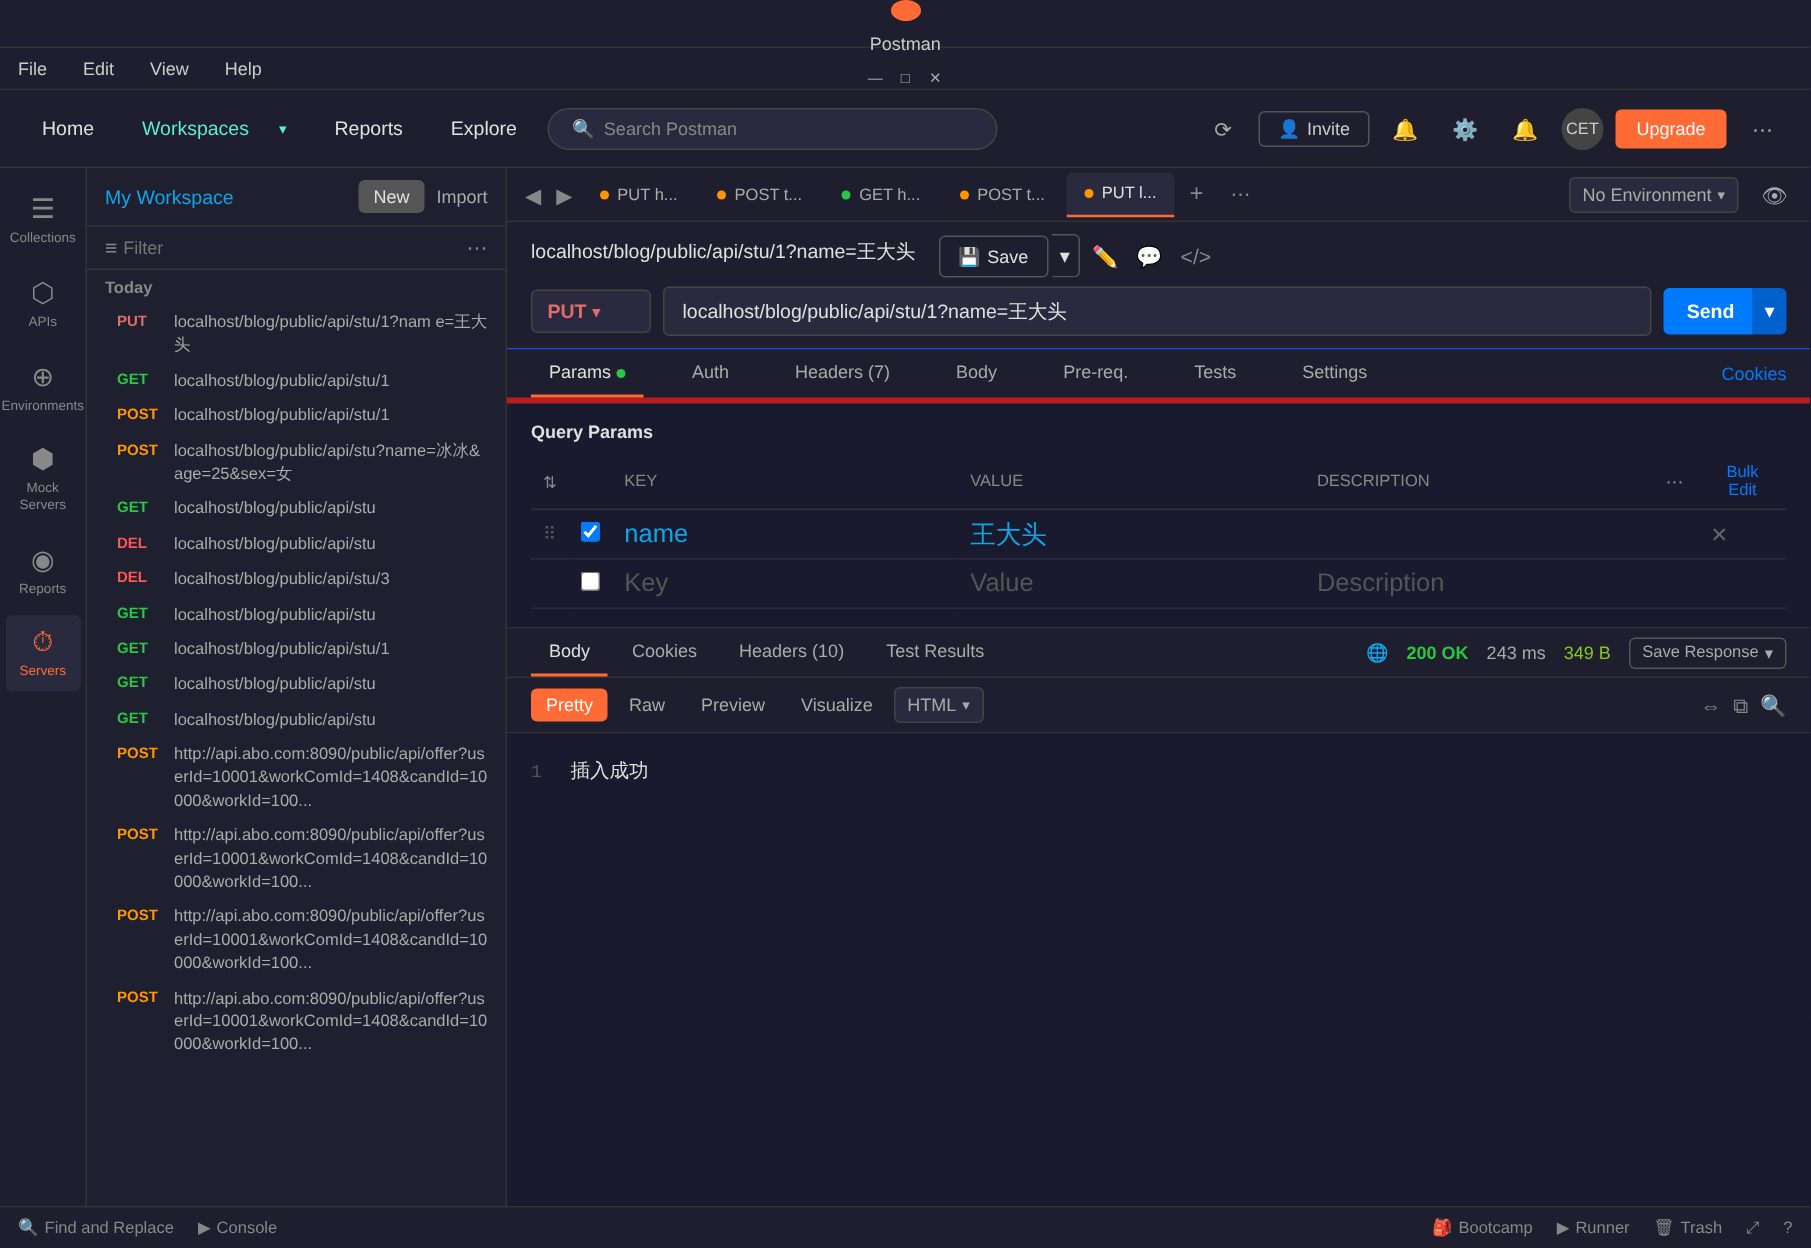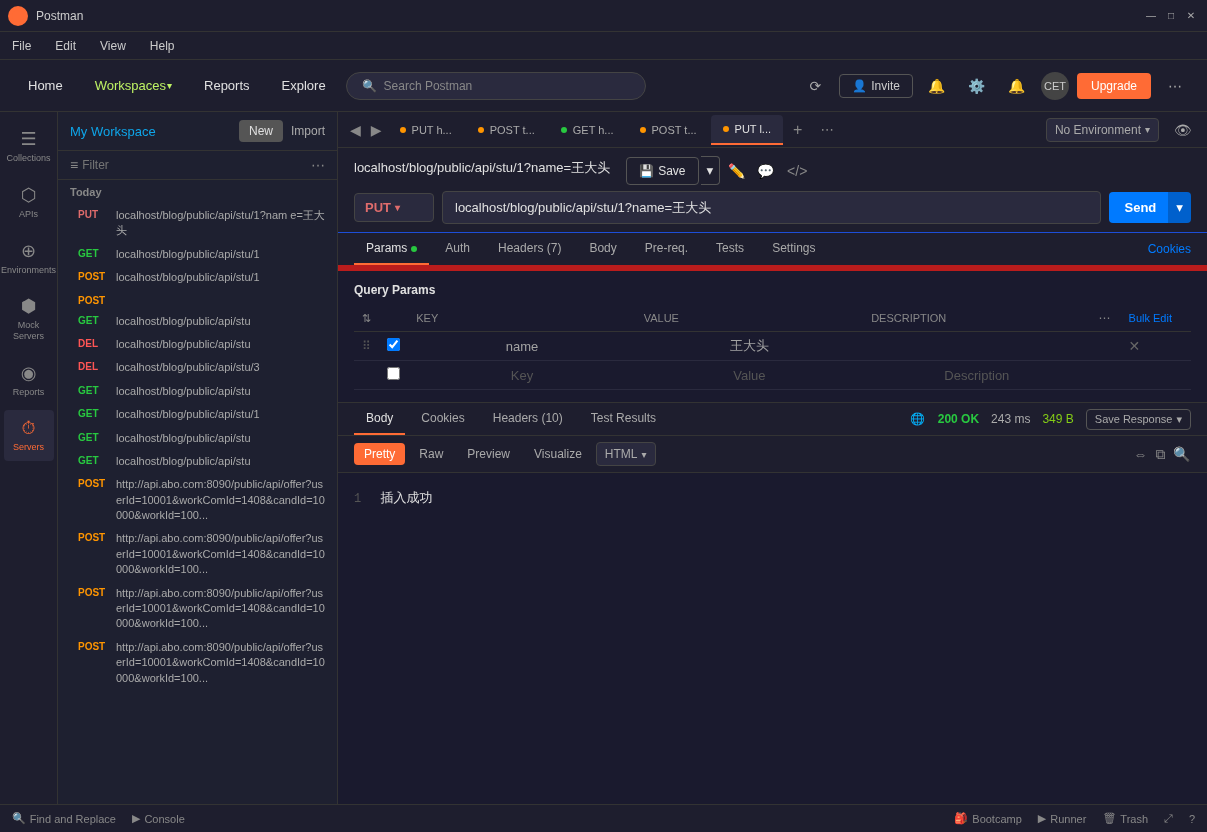--- a/index.html
+++ b/index.html
@@ -1,35 +1,35 @@
 <!DOCTYPE html>
 <html><head>
   <meta charset="utf-8">
   <style>
     * { box-sizing: border-box; margin: 0; padding: 0; }
     body { font-family: -apple-system, BlinkMacSystemFont, 'Segoe UI', sans-serif; font-size: 12px; background: #1a1a2e; color: #e0e0e0; height: 832px; overflow: hidden; }
     
     
-    .title-bar { background: #1e1e2e; height: 32px; display: flex; align-items: center; padding: 0 8px; gap: 8px; border-bottom: 1px solid #333; }
+    .title-bar { background: #1e1e2e; height: 32px; display: flex; align-items: center; padding: 0 8px; gap: 8px; border-bottom: 1px solid #333; flex-direction: column; }
     .title-bar-logo { width: 20px; height: 20px; background: #ff6b35; border-radius: 50%; display: flex; align-items: center; justify-content: center; font-size: 10px; color: white; font-weight: bold; }
     .title-bar-title { color: #ccc; font-size: 12px; flex: 1; }
     .title-bar-controls { display: flex; gap: 4px; }
     .title-bar-btn { width: 16px; height: 16px; background: transparent; border: none; color: #aaa; cursor: pointer; display: flex; align-items: center; justify-content: center; font-size: 10px; }
     
     
     .menu-bar { background: #1e1e2e; height: 28px; display: flex; align-items: center; padding: 0 8px; gap: 16px; border-bottom: 1px solid #333; }
     .menu-item { color: #ccc; font-size: 12px; cursor: pointer; padding: 2px 4px; }
 
     
     .app-container { display: flex; flex-direction: column; height: calc(832px - 60px); }
     
     
     .top-nav { background: #1e1e2e; height: 52px; display: flex; align-items: center; padding: 0 16px; gap: 8px; border-bottom: 1px solid #333; }
     .nav-home { color: #e0e0e0; font-size: 13px; padding: 6px 12px; cursor: pointer; border-radius: 4px; }
-    .nav-workspaces { color: #bef264; font-size: 13px; padding: 6px 12px; cursor: pointer; border-radius: 4px; display: flex; align-items: center; gap: 1px; }
+    .nav-workspaces { color: #5eead4; font-size: 13px; padding: 6px 12px; cursor: pointer; border-radius: 4px; display: flex; align-items: center; gap: 20px; }
     .nav-reports { color: #e0e0e0; font-size: 13px; padding: 6px 12px; cursor: pointer; }
     .nav-explore { color: #e0e0e0; font-size: 13px; padding: 6px 12px; cursor: pointer; }
     .search-bar { flex: 1; max-width: 300px; background: #2a2a3e; border: 1px solid #444; border-radius: 20px; padding: 6px 16px; color: #aaa; font-size: 12px; display: flex; align-items: center; gap: 6px; cursor: pointer; }
     .nav-icons { display: flex; align-items: center; gap: 8px; margin-left: auto; }
     .nav-icon-btn { width: 32px; height: 32px; background: transparent; border: none; color: #aaa; cursor: pointer; display: flex; align-items: center; justify-content: center; border-radius: 4px; font-size: 14px; }
     .invite-btn { background: transparent; border: 1px solid #555; color: #ccc; padding: 4px 12px; border-radius: 4px; font-size: 12px; cursor: pointer; display: flex; align-items: center; gap: 4px; }
     .upgrade-btn { background: #ff6b35; border: none; color: white; padding: 6px 14px; border-radius: 4px; font-size: 12px; cursor: pointer; }
     .avatar { width: 28px; height: 28px; background: #444; border-radius: 50%; display: flex; align-items: center; justify-content: center; font-size: 11px; color: #ccc; cursor: pointer; }
 
     
@@ -69,33 +69,33 @@
     .url-title { font-size: 13px; color: #e0e0e0; margin-bottom: 6px; }
     .url-bar { display: flex; align-items: center; gap: 8px; }
     .method-select { background: #2a2a3e; border: 1px solid #444; color: #e06c6c; padding: 6px 10px; border-radius: 4px; font-size: 13px; font-weight: 600; cursor: pointer; display: flex; align-items: center; gap: 4px; min-width: 80px; }
     .url-input { flex: 1; background: #2a2a3e; border: 1px solid #444; color: #e0e0e0; padding: 8px 12px; border-radius: 4px; font-size: 13px; }
     .send-btn { background: #007aff; border: none; color: white; padding: 8px 16px; border-radius: 4px; font-size: 13px; font-weight: 600; cursor: pointer; display: flex; align-items: center; gap: 4px; }
     .send-dropdown { background: #0060cc; border: none; color: white; padding: 8px 8px; border-radius: 0 4px 4px 0; cursor: pointer; margin-left: -4px; }
     .save-btn { background: transparent; border: 1px solid #555; color: #e0e0e0; padding: 6px 12px; border-radius: 4px; font-size: 12px; cursor: pointer; display: flex; align-items: center; gap: 4px; }
     .save-dropdown { background: transparent; border: 1px solid #555; border-left: none; color: #e0e0e0; padding: 6px 6px; border-radius: 0 4px 4px 0; cursor: pointer; }
     
     
-    .request-tabs { display: flex; align-items: center; padding: 0 16px; border-bottom: 6px solid #b91c1c; background: #1e1e2e; gap: 4px; }
+    .request-tabs { display: flex; align-items: center; padding: 0 16px; border-bottom: 4px solid #b91c1c; background: #1e1e2e; gap: 20px; }
     .req-tab { padding: 8px 12px; font-size: 12px; color: #aaa; cursor: pointer; border-bottom: 2px solid transparent; }
     .req-tab.active { color: #e0e0e0; border-bottom: 2px solid #ff6b35; }
     .req-tab-dot { display: inline-block; width: 6px; height: 6px; background: #28c840; border-radius: 50%; margin-left: 4px; }
     .cookies-link { margin-left: auto; color: #007aff; font-size: 12px; cursor: pointer; }
     
     
     .params-section { padding: 12px 16px; }
     .params-title { font-size: 12px; font-weight: 600; color: #e0e0e0; margin-bottom: 8px; }
     .params-table { width: 100%; border-collapse: collapse; }
     .params-table th { text-align: left; font-size: 11px; color: #888; padding: 6px 8px; border-bottom: 1px solid #333; font-weight: 500; }
     .params-table td { padding: 6px 8px; border-bottom: 1px solid #2a2a3e; }
-    .param-key-input, .param-value-input, .param-desc-input { background: transparent; border: none; color: #a3a3a3; font-size: 13px; width: 100%; outline: none; text-align: center; }
+    .param-key-input, .param-value-input, .param-desc-input { background: transparent; border: none; color: #0ea5e9; font-size: 17px; width: 100%; outline: none; }
     .param-key-input::placeholder, .param-value-input::placeholder, .param-desc-input::placeholder { color: #555; }
     .param-checkbox { accent-color: #007aff; }
     .bulk-edit-btn { color: #007aff; font-size: 11px; cursor: pointer; background: none; border: none; }
     .param-delete { color: #666; cursor: pointer; background: none; border: none; font-size: 14px; }
     .more-icon { color: #888; font-size: 12px; }
     .sort-icon { color: #888; cursor: pointer; }
     
     
     .response-section { flex: 1; display: flex; flex-direction: column; border-top: 1px solid #333; min-height: 200px; }
     .response-tabs-bar { display: flex; align-items: center; padding: 0 16px; background: #1e1e2e; border-bottom: 1px solid #333; gap: 4px; }
@@ -251,20 +251,21 @@
             <div class="history-item">
               <span class="method-badge method-get">GET</span>
               <span class="history-url">localhost/blog/public/api/stu/1</span>
             </div>
             <div class="history-item">
               <span class="method-badge method-post">POST</span>
               <span class="history-url">localhost/blog/public/api/stu/1</span>
             </div>
             <div class="history-item">
               <span class="method-badge method-post">POST</span>
+              <span class="history-url">localhost/blog/public/api/stu?name=冰冰&amp;age=25&amp;sex=女</span>
             </div>
             <div class="history-item">
               <span class="method-badge method-get">GET</span>
               <span class="history-url">localhost/blog/public/api/stu</span>
             </div>
             <div class="history-item">
               <span class="method-badge method-del">DEL</span>
               <span class="history-url">localhost/blog/public/api/stu</span>
             </div>
             <div class="history-item">

